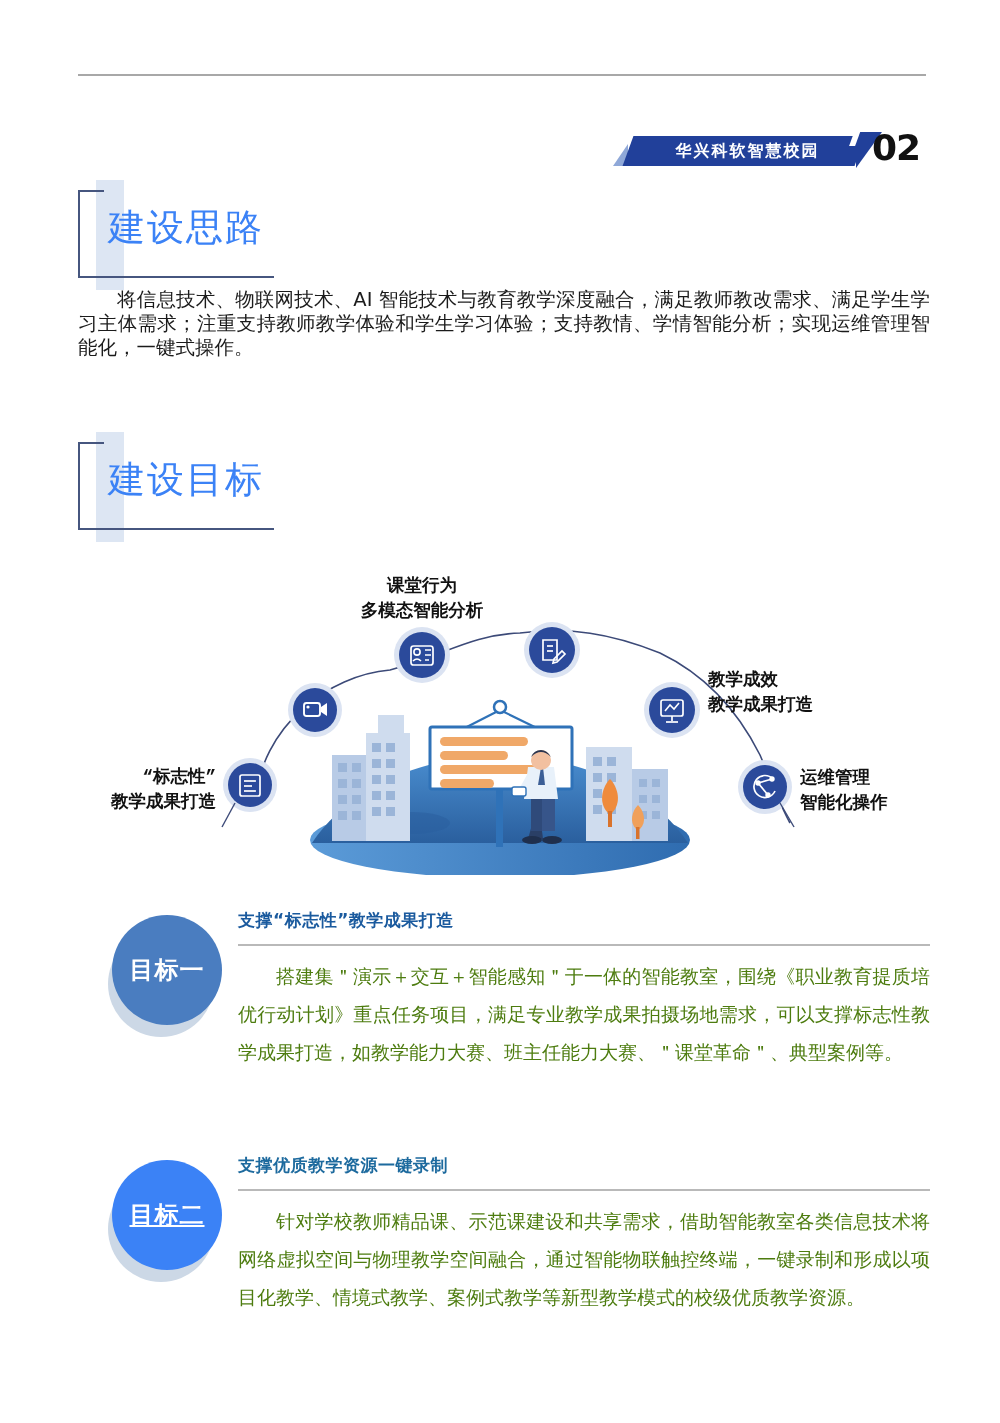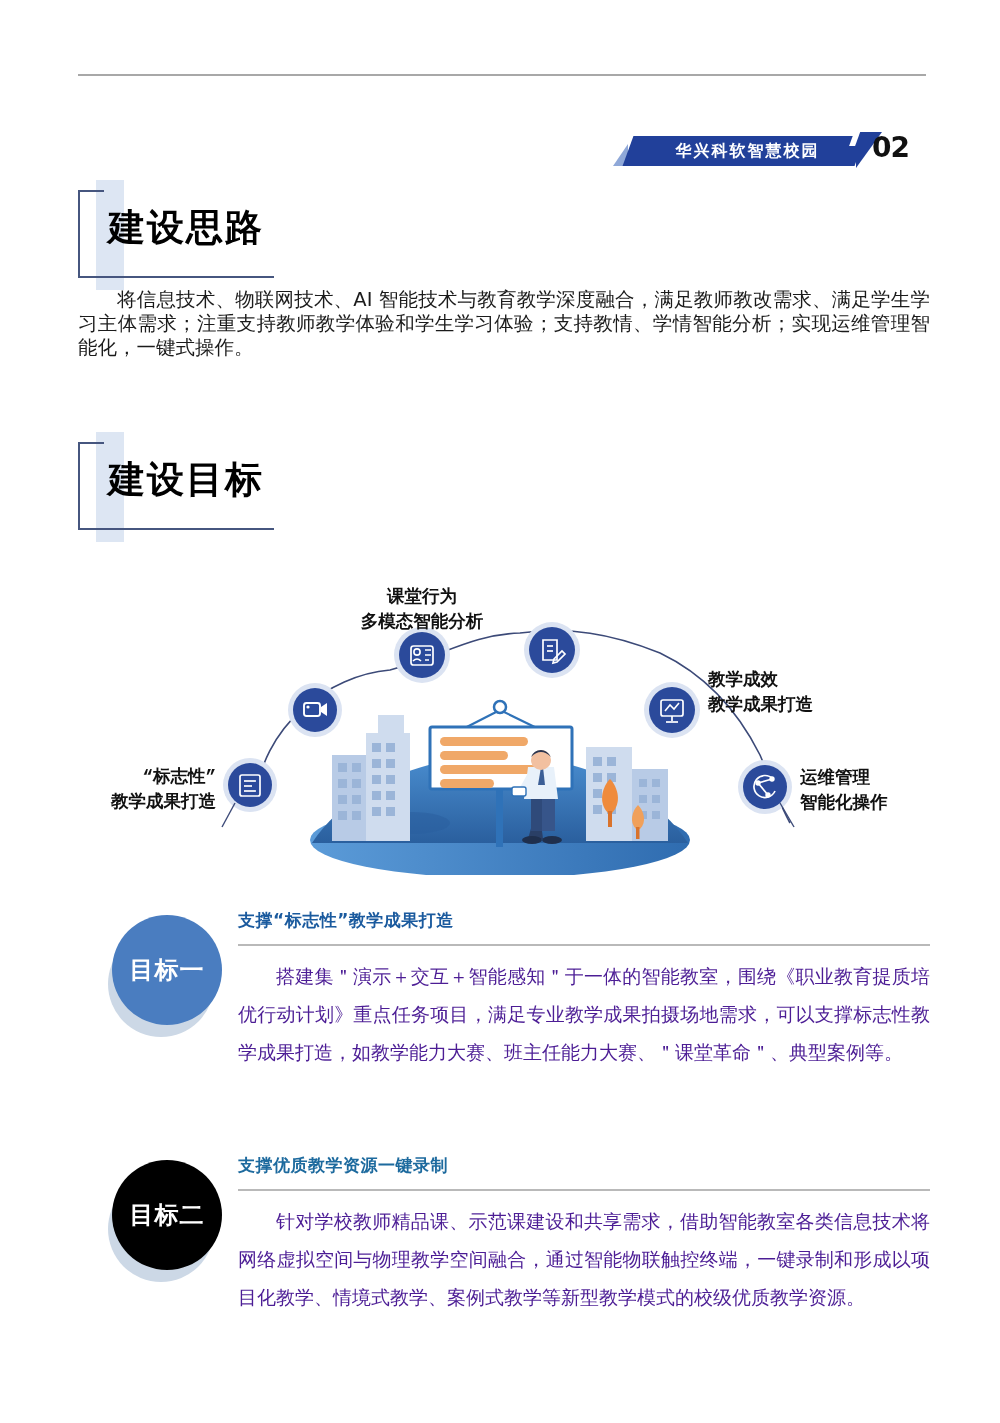--- a/index.html
+++ b/index.html
@@ -42,21 +42,21 @@
     border-left: 26px solid #21409a;
     border-bottom: 36px solid transparent;
   }
   .header-chev-notch {
     position: absolute; left: 852px; top: 70px;
     width: 6px; height: 16px; background: #ffffff;
     transform: skewX(-20deg);
   }
   .header-num {
     position: absolute; left: 872px; top: 68px;
-    font-size: 28px; font-weight: 800; color: #111111;
+    font-size: 36px; font-weight: 800; color: #111111;
     letter-spacing: -1px; line-height: 40px;
   }
 
   
   .heading { position: absolute; width: 300px; height: 110px; }
   .heading .band {
     position: absolute; left: 18px; top: 0; width: 28px; height: 110px;
     background: #dde6f3;
   }
   .heading .bracket-v {
@@ -66,21 +66,21 @@
   .heading .bracket-t {
     position: absolute; left: 0px; top: 10px; width: 26px; height: 2px;
     background: #46567f;
   }
   .heading .bracket-b {
     position: absolute; left: 0px; top: 96px; width: 196px; height: 2px;
     background: #46567f;
   }
   .heading .htext {
     position: absolute; left: 30px; top: 20px;
-    font-size: 37px; font-weight: 700; color: #000000;
+    font-size: 37px; font-weight: 400; color: #3b82f6;
     letter-spacing: 2px; line-height: 56px; white-space: nowrap;
   }
 
   
   .intro-para {
     position: absolute; left: 78px; top: 288px; width: 852px;
     font-size: 19.5px; line-height: 24px; color: #1b1b1b;
     text-align: justify; text-indent: 2em;
     font-weight: 500;
   }
@@ -109,21 +109,21 @@
     color: #ffffff; font-size: 24px; font-weight: 700; letter-spacing: 1px;
   }
   .goal-body { position: absolute; left: 160px; top: 0; width: 692px; }
   .goal-title {
     font-size: 17px; font-weight: 800; letter-spacing: 0.5px;
     line-height: 30px;
   }
   .goal-rule { margin-top: 9px; height: 1.5px; background: #b9b9b9; width: 100%; }
   .goal-text {
     margin-top: 11px;
-    font-size: 19px; line-height: 38px; color: #4c1d95;
+    font-size: 19px; line-height: 38px; color: #4d7c0f;
     text-align: justify; text-indent: 2em; font-weight: 500;
   }
 </style>
 </head>
 <body>
 
 <div class="page">
 
   <div class="header">
     <div class="header-rule"></div>
@@ -325,21 +325,21 @@
       <line x1="135" y1="248" x2="122" y2="272" stroke="#3c4a78" stroke-width="1.4"></line>
       <line x1="680" y1="248" x2="694" y2="272" stroke="#3c4a78" stroke-width="1.4"></line>
     </svg>
 
     <div class="node-label right" style="left:-84px; top:210px; width:200px;font-family:Liberation Mono, monospace;">
       <div>“标志性”</div>
       <div>教学成果打造</div>
     </div>
 
 
-    <div class="node-label" style="left:222px; top:29px; width:200px; text-align:center;">
+    <div class="node-label" style="left:222px; top:18px; width:200px; text-align:center;">
       <div>课堂行为</div>
       <div>多模态智能分析</div>
     </div>
 
 
     <div class="node-label left" style="left:608px; top:112px; width:200px;">
       <div>教学成效</div>
       <div>教学成果打造</div>
     </div>
 
@@ -357,21 +357,21 @@
     <div class="goal-body">
       <div class="goal-title" id="title1" style="color: rgb(26, 90, 158);">支撑“标志性”教学成果打造</div>
       <div class="goal-rule"></div>
       <div class="goal-text">搭建集＂演示＋交互＋智能感知＂于一体的智能教室，围绕《职业教育提质培优行动计划》重点任务项目，满足专业教学成果拍摄场地需求，可以支撑标志性教学成果打造，如教学能力大赛、班主任能力大赛、＂课堂革命＂、典型案例等。</div>
     </div>
   </div>
 
   <div class="goal" style="top:1150px;">
     <div class="goal-badge-wrap">
       <div class="goal-badge-shadow"></div>
-      <div class="goal-badge" id="badge2" style="background: #000000;">目标二</div>
+      <div class="goal-badge" id="badge2" style="background: #3b82f6; text-decoration: underline;">目标二</div>
     </div>
     <div class="goal-body">
       <div class="goal-title" id="title2" style="color: rgb(29, 106, 158);">支撑优质教学资源一键录制</div>
       <div class="goal-rule"></div>
       <div class="goal-text">针对学校教师精品课、示范课建设和共享需求，借助智能教室各类信息技术将网络虚拟空间与物理教学空间融合，通过智能物联触控终端，一键录制和形成以项目化教学、情境式教学、案例式教学等新型教学模式的校级优质教学资源。</div>
     </div>
   </div>
 
 </div>
 

